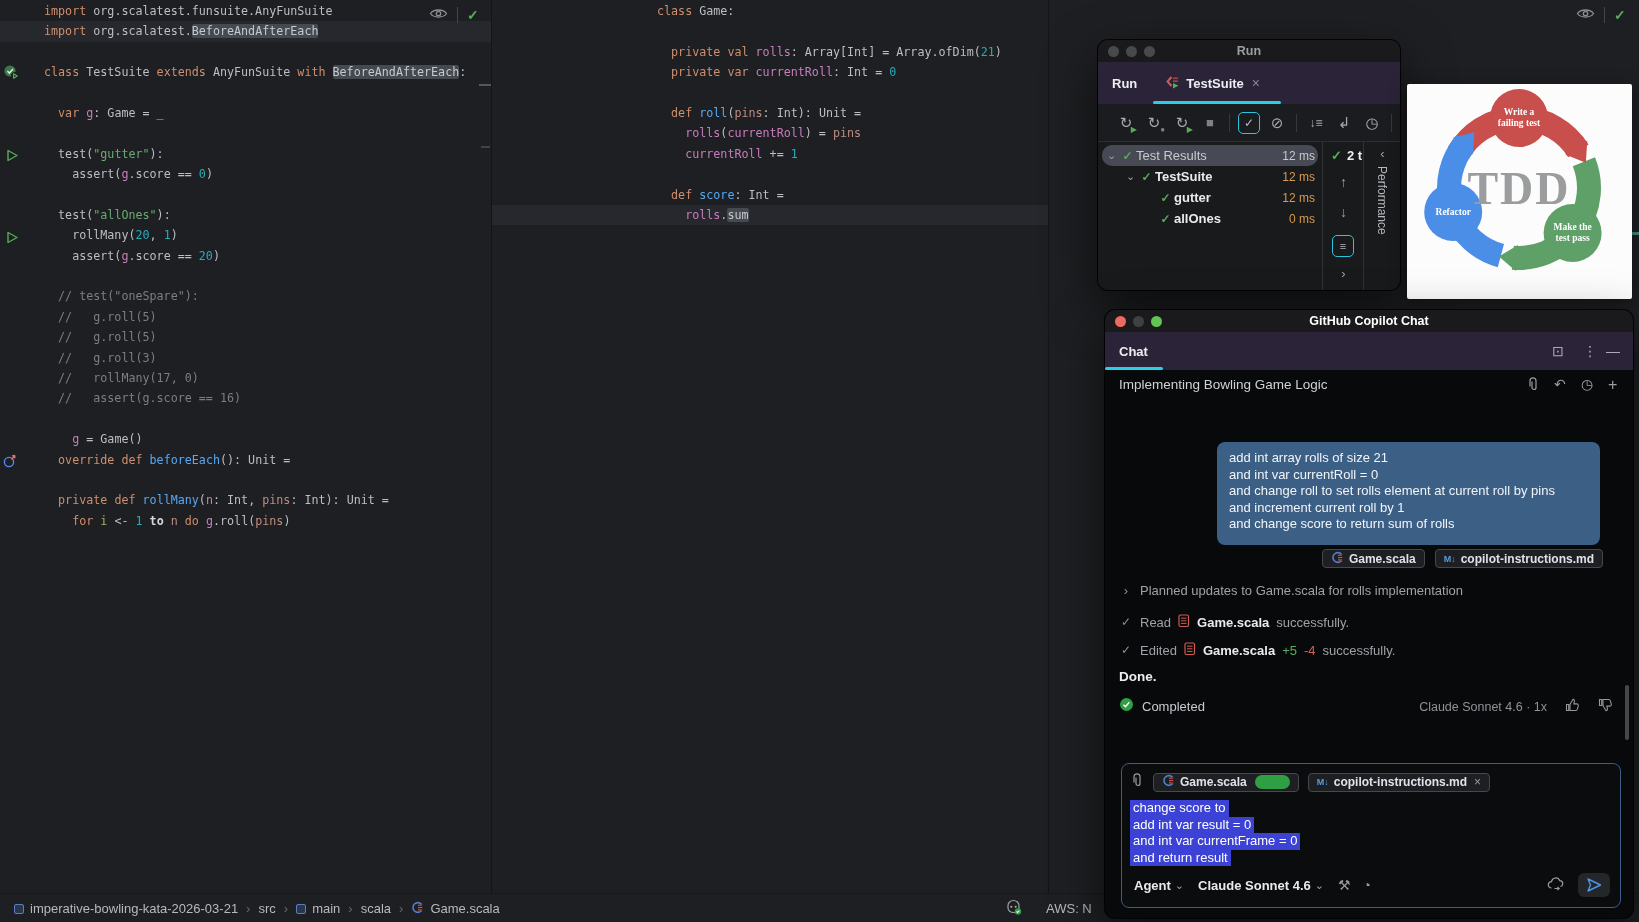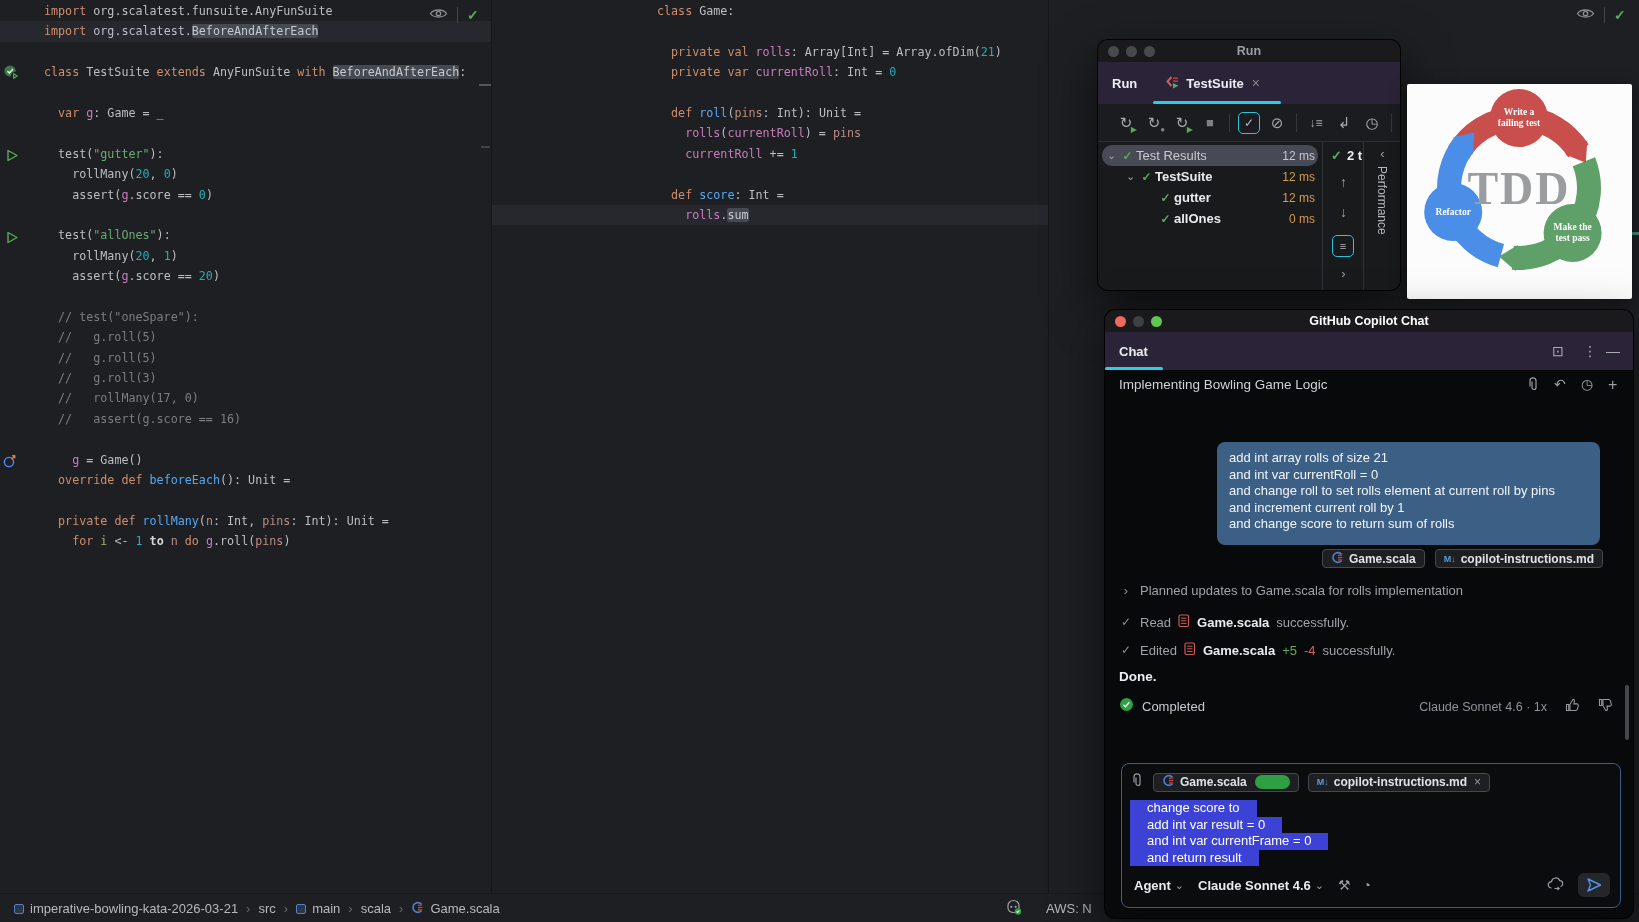--- a/index.html
+++ b/index.html
@@ -135,21 +135,21 @@
 
   #input-box { position:absolute; left:16px; top:453px; width:500px; height:145px;
                border:1px solid #3d5c86; border-radius:8px; background:#0b0c0e; }
   #input-chips { position:absolute; left:8px; top:8px; display:flex; align-items:center; gap:9px; }
   .toggle-pill { display:flex; align-items:center; width:35px; height:14px; border-radius:7px;
                  overflow:hidden; background:#2ea043; margin-left:3px; cursor:pointer; }
   .toggle-on-label { flex:1; text-align:center; font-size:10px; font-weight:bold; color:#fff;margin-left:44px; }
   .toggle-knob { width:13px; height:14px; background:#6f7478; border-radius:7px; }
   .chip-close { color:#9a9da3; font-size:12px; margin-left:2px; font-weight:normal; }
   #input-lines { position:absolute; left:8px; top:36px; font-size:13px; line-height:16.6px; }
-  #input-lines span { display:table; background:#3b42d5; color:#fff; padding:0 17px; }
+  #input-lines span { display:table; background:#3b42d5; color:#fff; padding:0 3px; }
   #input-bottom { position:absolute; left:12px; right:10px; bottom:10px; height:24px;
                   display:flex; align-items:center; gap:4px; }
   .dd-label { font-size:13px; font-weight:bold; color:#e8eaee; cursor:pointer; }
   .dd-chev { color:#9da0a6; font-size:11px; margin-right:10px; cursor:pointer; }
   .in-ic { color:#9a9da3; font-size:14px; cursor:pointer; margin-right:8px; }
   #send-btn { width:32px; height:24px; background:#24262a; border-radius:6px;
               display:flex; align-items:center; justify-content:center; cursor:pointer; }
 
   
   #statusbar { position:absolute; left:0; top:893px; width:1639px; height:29px;
@@ -168,21 +168,20 @@
   <div class="pane" id="pane-left">
     <div class="code" id="code-left">
         <div class="code-line"><span class="code-text"><span class="tk-kw">import</span><span class="tk-id"> org.scalatest.funsuite.AnyFunSuite</span></span></div>
         <div class="code-line hl-line"><span class="code-text"><span class="tk-kw">import</span><span class="tk-id"> org.scalatest.</span><span class="tk-box">BeforeAndAfterEach</span></span></div>
         <div class="code-line"><span class="code-text"></span></div>
         <div class="code-line"><span class="code-text"><span class="tk-kw">class</span><span class="tk-id"> TestSuite </span><span class="tk-kw">extends</span><span class="tk-id"> AnyFunSuite </span><span class="tk-kw">with</span><span class="tk-id"> </span><span class="tk-box">BeforeAndAfterEach</span><span class="tk-id">:</span></span></div>
         <div class="code-line"><span class="code-text"></span></div>
         <div class="code-line"><span class="code-text"><span class="tk-id">  </span><span class="tk-kw">var</span><span class="tk-fld"> g</span><span class="tk-id">: Game = _</span></span></div>
         <div class="code-line"><span class="code-text"></span></div>
         <div class="code-line"><span class="code-text"><span class="tk-id">  test(</span><span class="tk-str">"gutter"</span><span class="tk-id">):</span></span></div>
-        <div class="code-line"><span class="code-text"><span class="tk-id">    rollMany(</span><span class="tk-num">20</span><span class="tk-id">, </span><span class="tk-num">0</span><span class="tk-id">)</span></span></div>
         <div class="code-line"><span class="code-text"><span class="tk-id">    assert(</span><span class="tk-fld">g</span><span class="tk-id">.score == </span><span class="tk-num">0</span><span class="tk-id">)</span></span></div>
         <div class="code-line"><span class="code-text"></span></div>
         <div class="code-line"><span class="code-text"><span class="tk-id">  test(</span><span class="tk-str">"allOnes"</span><span class="tk-id">):</span></span></div>
         <div class="code-line"><span class="code-text"><span class="tk-id">    rollMany(</span><span class="tk-num">20</span><span class="tk-id">, </span><span class="tk-num">1</span><span class="tk-id">)</span></span></div>
         <div class="code-line"><span class="code-text"><span class="tk-id">    assert(</span><span class="tk-fld">g</span><span class="tk-id">.score == </span><span class="tk-num">20</span><span class="tk-id">)</span></span></div>
         <div class="code-line"><span class="code-text"></span></div>
         <div class="code-line"><span class="code-text"><span class="tk-com">  // test("oneSpare"):</span></span></div>
         <div class="code-line"><span class="code-text"><span class="tk-com">  //   g.roll(5)</span></span></div>
         <div class="code-line"><span class="code-text"><span class="tk-com">  //   g.roll(5)</span></span></div>
         <div class="code-line"><span class="code-text"><span class="tk-com">  //   g.roll(3)</span></span></div>

